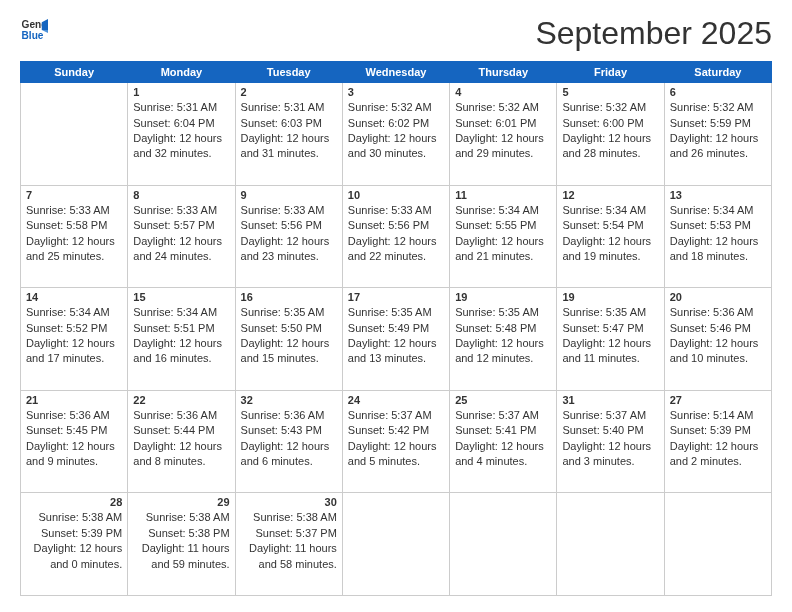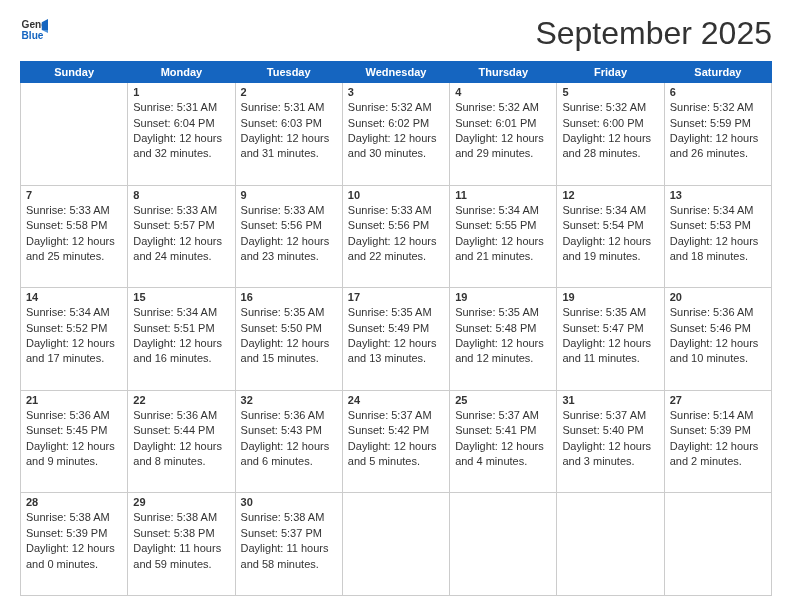--- a/index.html
+++ b/index.html
@@ -78,20 +78,21 @@
     .day-info {
       font-size: 11px;
       line-height: 1.4;
       color: #333;
     }
     .empty-cell {
       background: #fff;
     }
     tr:last-child td {
       height: 70px;
+      text-align: right;
     }
   </style>
 </head>
 <body>
 
 <div class="page">
   <div class="header">
     <div class="logo">
       <svg class="logo-icon" viewBox="0 0 36 36">
         <text x="2" y="16" font-size="13" font-weight="bold" fill="#333">General</text>

